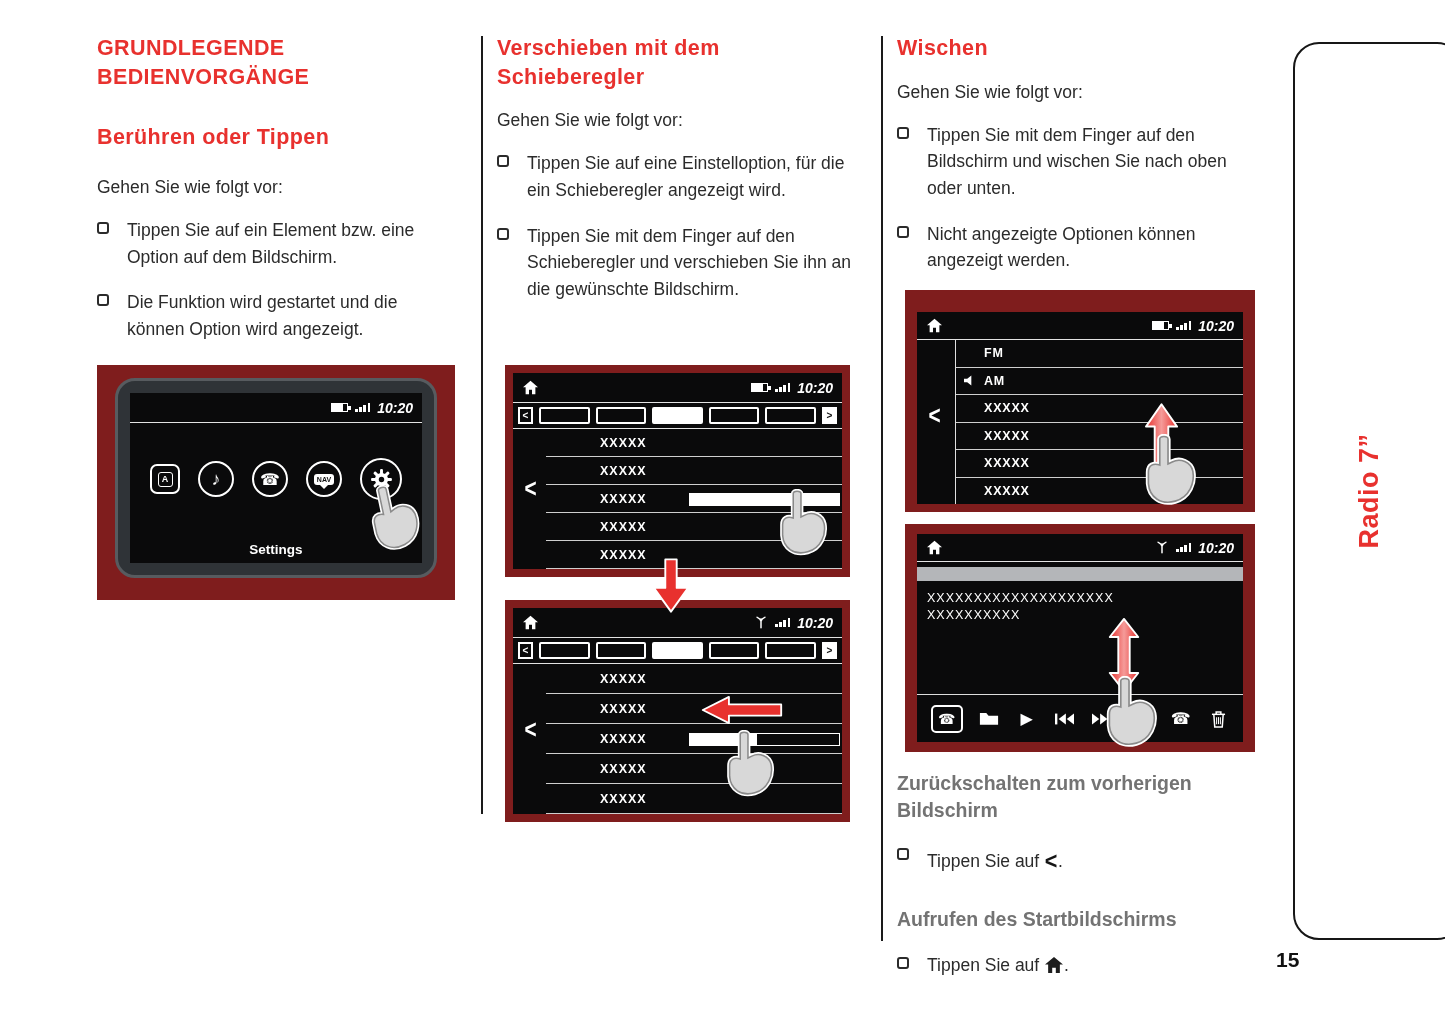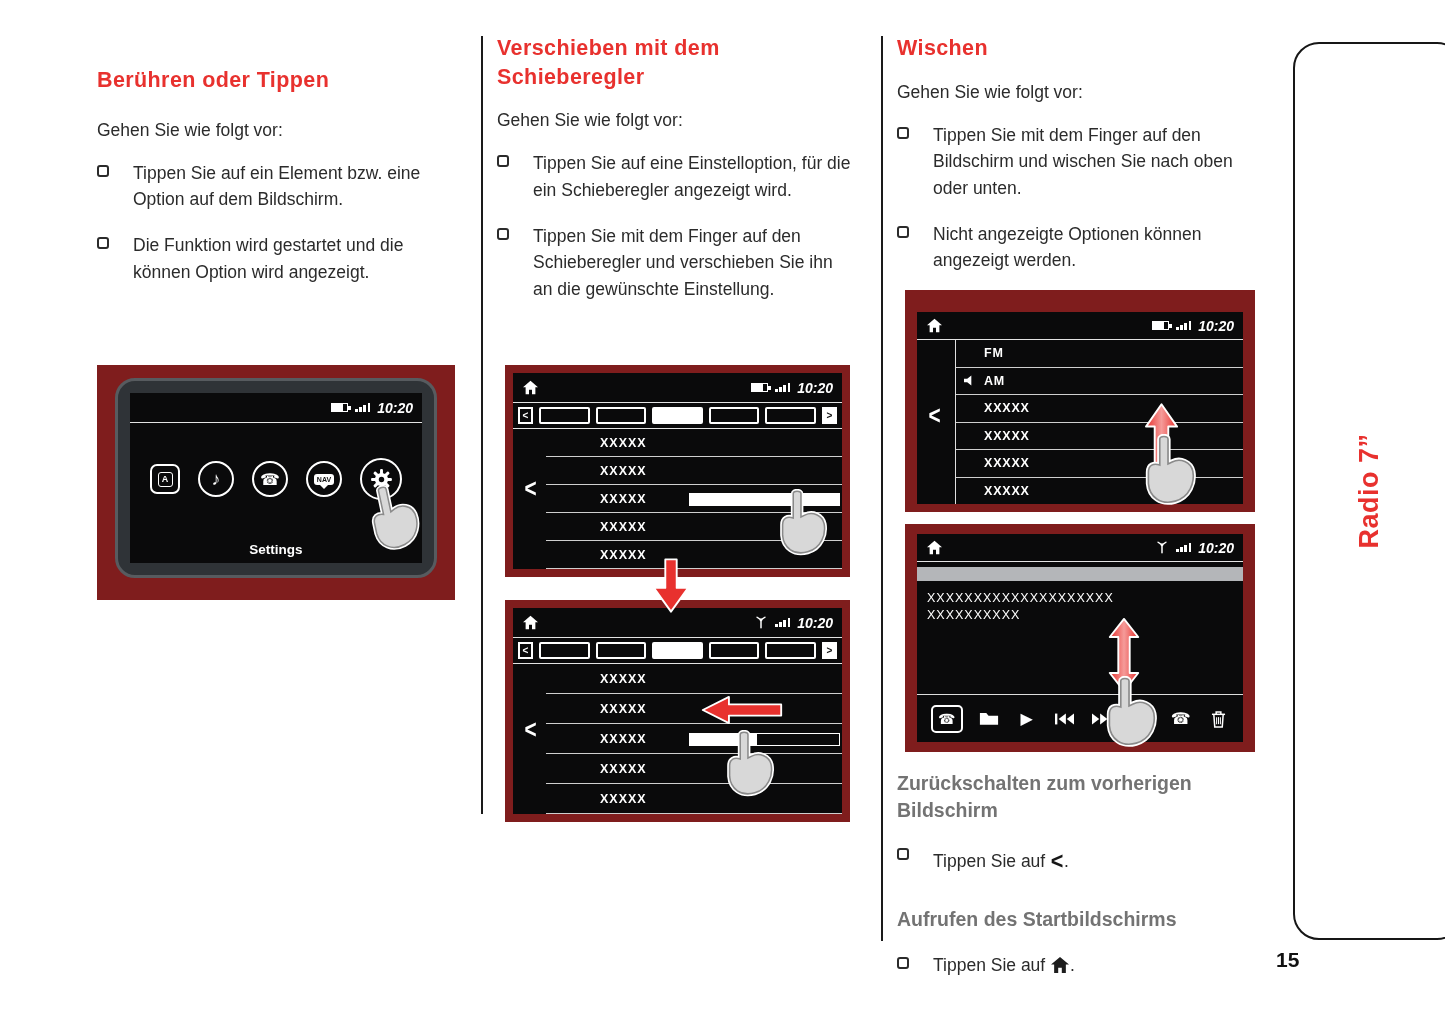--- a/index.html
+++ b/index.html
@@ -7,21 +7,21 @@
   body{font-family:"Liberation Sans",sans-serif;background:#fff;color:#2b2b2b;position:relative}
 
   .page{position:absolute;inset:0;background:#fff}
 
   
   .col{position:absolute}
   .h-red{color:#e8312e;font-size:21.5px;font-weight:bold;letter-spacing:.4px;line-height:1.33}
   .h-red.sub{margin-top:32px}
   .intro{margin-top:22px;font-size:17.5px;line-height:1.5;color:#2b2b2b}
   .bullets{list-style:none;margin-top:17px;display:flex;flex-direction:column;gap:19px}
-  .bullet{display:flex;gap:24px;font-size:17.5px;line-height:1.52;color:#2b2b2b}
+  .bullet{display:flex;gap:18px;font-size:17.5px;line-height:1.52;color:#2b2b2b}
   .marker{flex:0 0 auto;width:12px;height:12px;border:2.6px solid #2b2b2b;border-radius:3px;margin-top:5px}
   .bold-head{font-size:19.5px;font-weight:bold;color:#737373;line-height:1.38}
   .bigchev{font-weight:bold;font-size:24px;transform:scaleX(.9);display:inline-block;vertical-align:-2px;color:#151515}
   .house-dark{vertical-align:-3px}
 
   .vsep{position:absolute;width:1.5px;background:#1a1a1a}
 
   
   .figure{position:absolute;background:#7f1d1d}
   .scr{position:relative;background:#0a0a0b;color:#fff;width:100%;height:100%}
@@ -86,20 +86,21 @@
 </style>
 </head>
 <body>
 
 <div class="page">
 
   <div class="vsep" style="left:481px;top:36px;height:778px"></div>
   <div class="vsep" style="left:881px;top:36px;height:905px"></div>
 
   <section class="col" style="left:97px;top:34px;width:358px">
+    <h1 class="h-red">GRUNDLEGENDE BEDIENVORGÄNGE</h1>
     <h2 class="h-red sub">Berühren oder Tippen</h2>
     <p class="intro">Gehen Sie wie folgt vor:</p>
     <ul class="bullets">
       <li class="bullet">
         <span class="marker"></span>
         <span>Tippen Sie auf ein Element bzw. eine Option auf dem Bildschirm.</span>
       </li>
       <li class="bullet">
         <span class="marker"></span>
         <span>Die Funktion wird gestartet und die können Option wird angezeigt.</span>
@@ -160,21 +161,21 @@
   <section class="col" style="left:497px;top:34px;width:358px">
     <h2 class="h-red">Verschieben mit dem Schieberegler</h2>
     <p class="intro" style="margin-top:16px">Gehen Sie wie folgt vor:</p>
     <ul class="bullets">
       <li class="bullet">
         <span class="marker"></span>
         <span>Tippen Sie auf eine Einstelloption, für die ein Schieberegler angezeigt wird.</span>
       </li>
       <li class="bullet">
         <span class="marker"></span>
-        <span>Tippen Sie mit dem Finger auf den Schieberegler und verschieben Sie ihn an die gewünschte Einstellung.</span>
+        <span>Tippen Sie mit dem Finger auf den Schieberegler und verschieben Sie ihn an die gewünschte Bildschirm.</span>
       </li>
     </ul>
   </section>
 
   <div class="figure" style="left:505px;top:365px;width:345px;height:212px;padding:8px">
     <div class="scr">
       <div class="statusbar">
         <svg viewBox="0 0 22 20" width="17" height="15">
             <path d="M11 1 L21 9.5 H17.5 V19 H13 V13 H9 V19 H4.5 V9.5 H1 Z" fill="#fff"></path>
           </svg>

